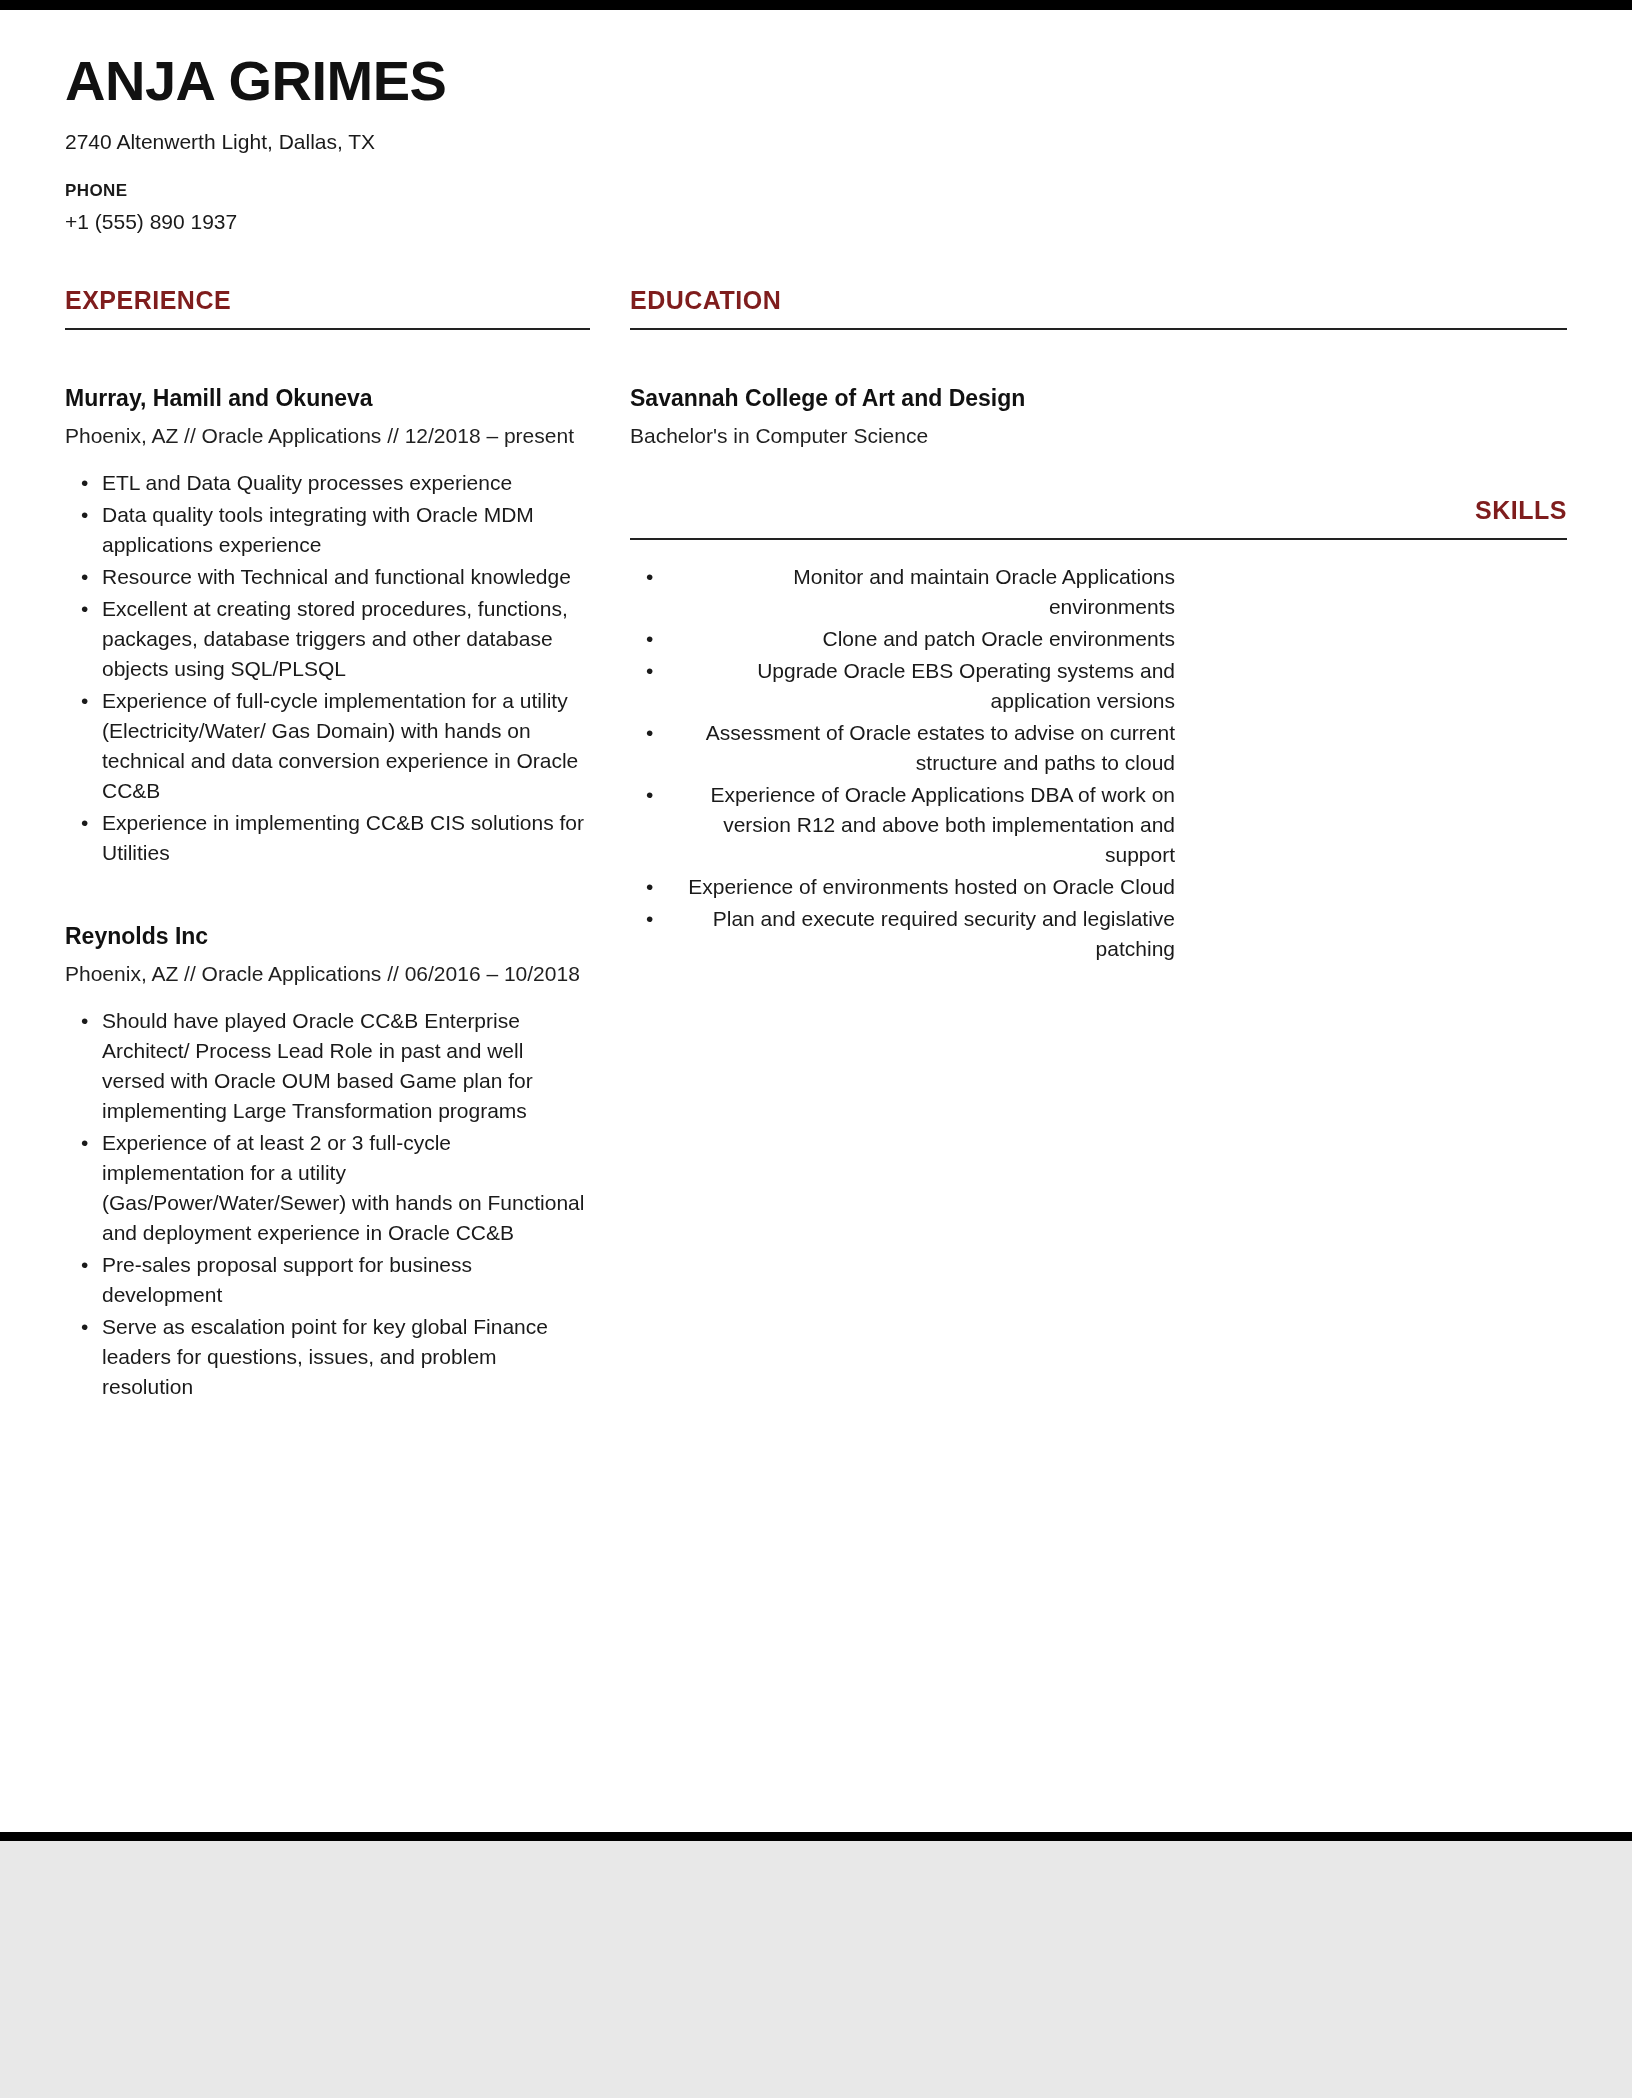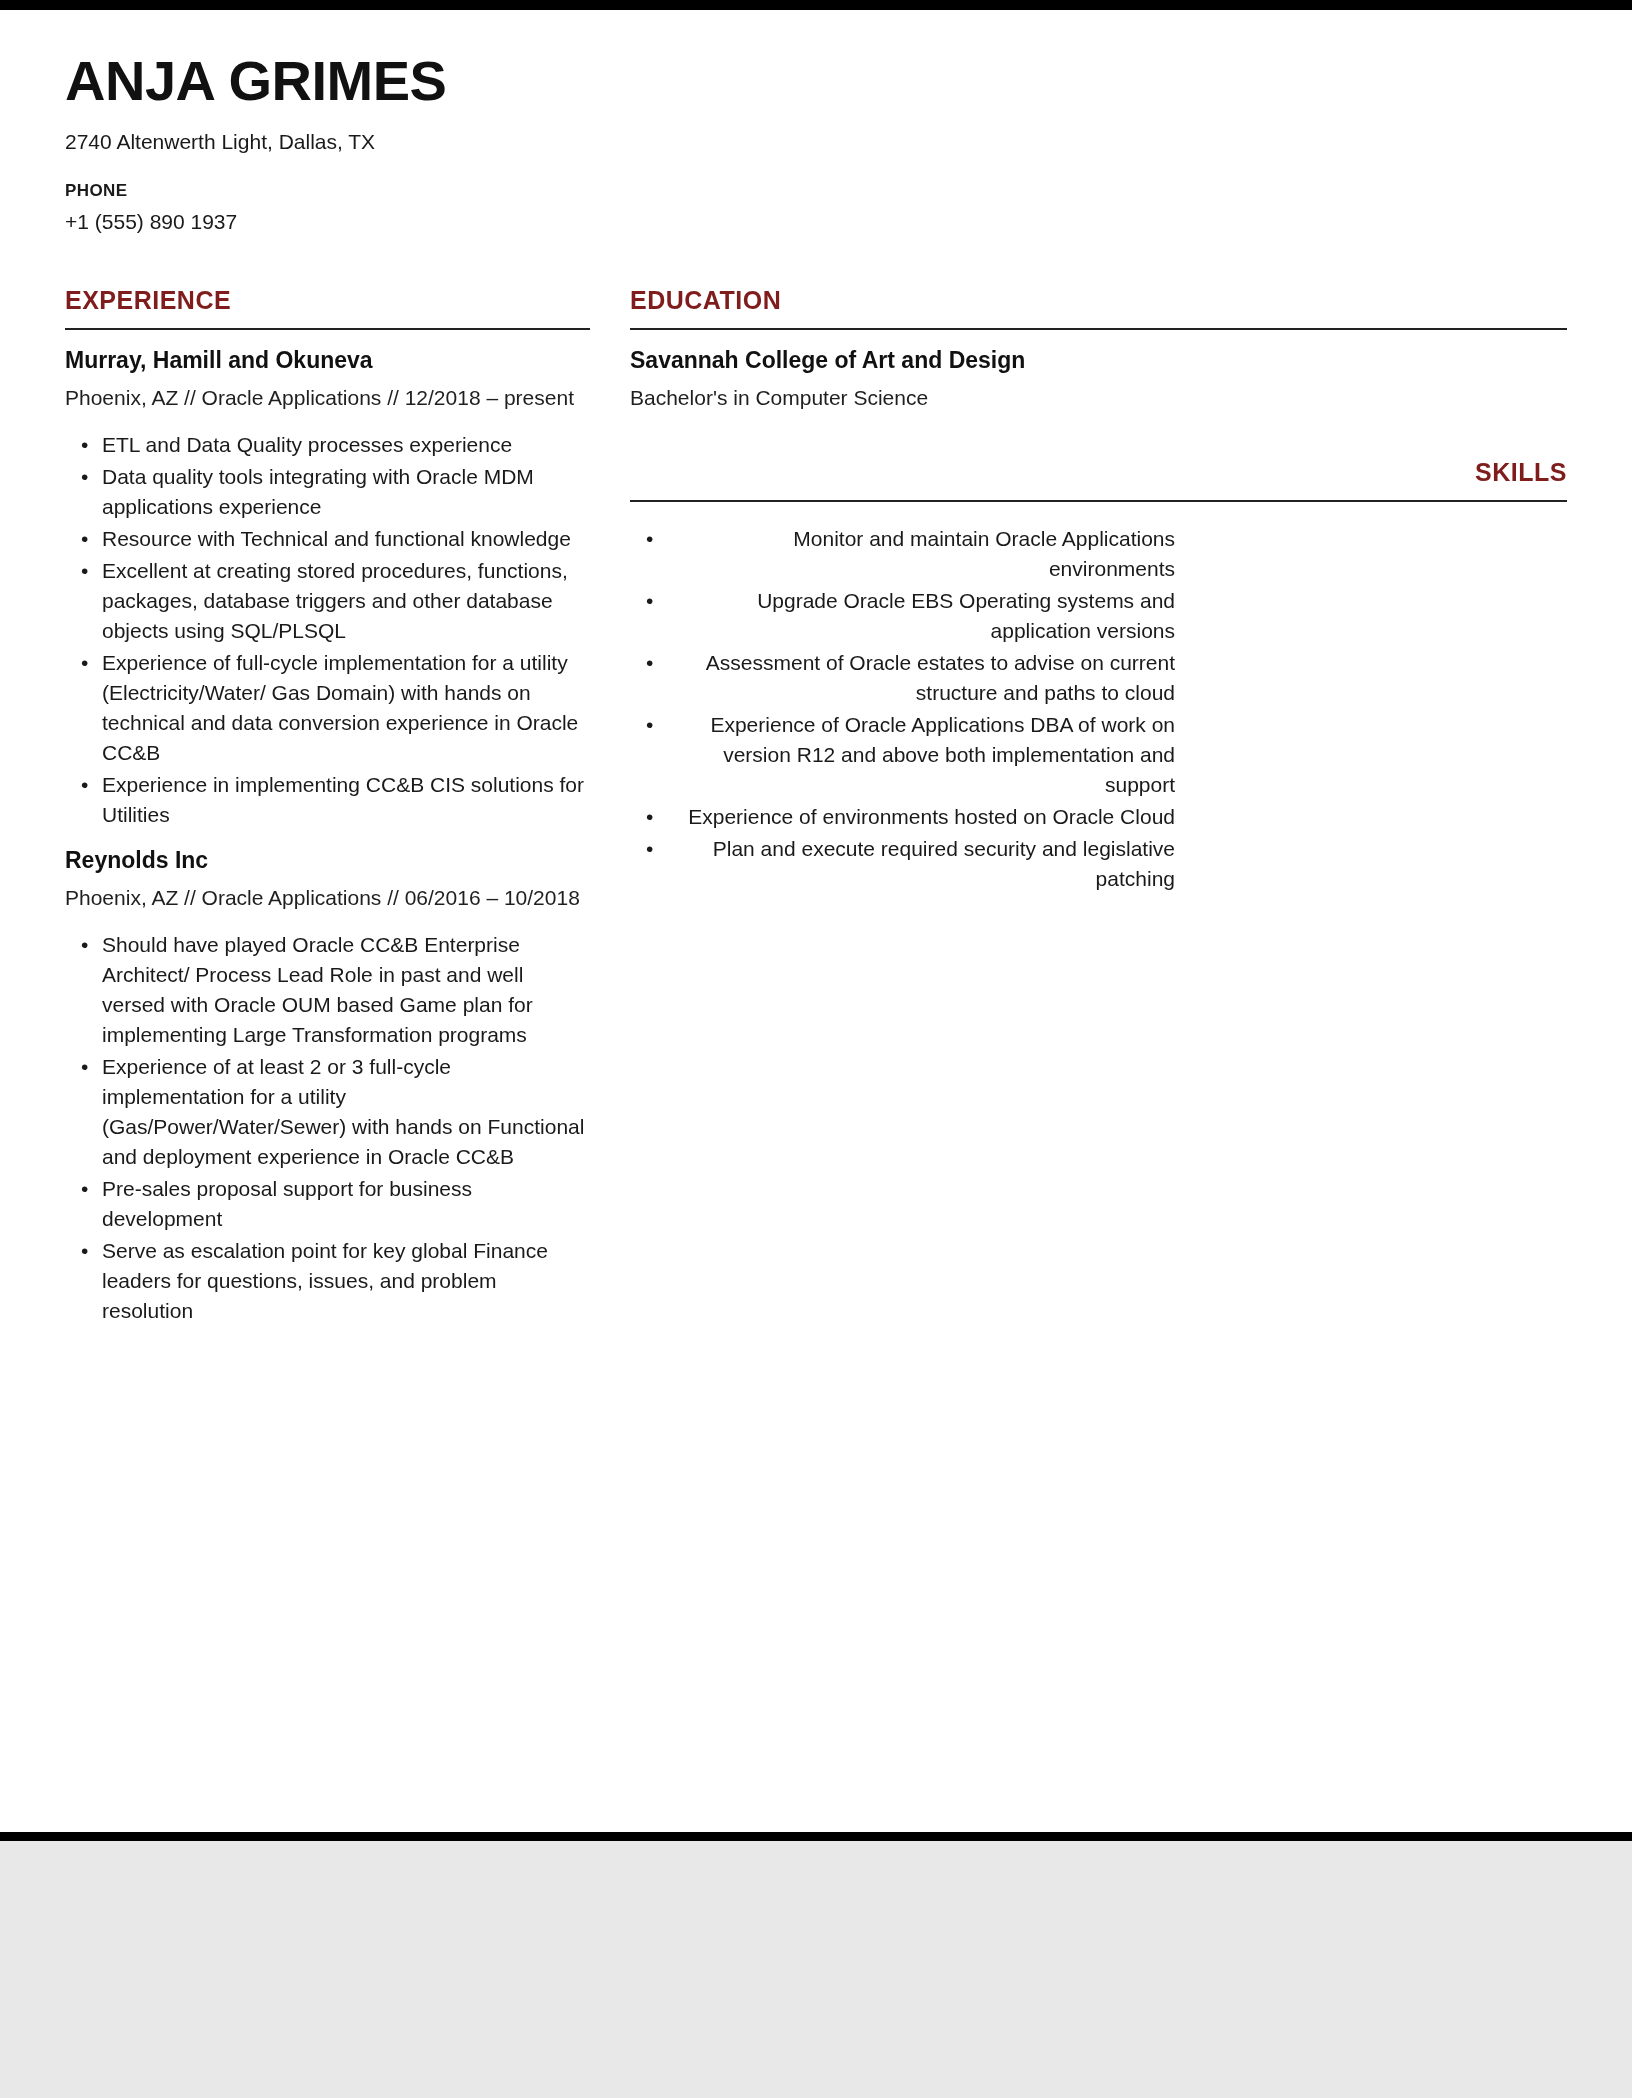--- a/index.html
+++ b/index.html
@@ -68,21 +68,21 @@
   }
   .section-title {
     font-size: 25px;
     font-weight: 600;
     letter-spacing: 0.5px;
     padding-bottom: 13px;
     border-bottom: 2px solid #222222;
     color: #7f1d1d;
   }
   .job, .edu-entry {
-    margin-top: 16px;
+    margin-top: 54px;
   }
   .company-name, .school-name {
     font-size: 23px;
     font-weight: 700;
     line-height: 1.25;
     color: #111111;
   }
   .meta-line {
     margin-top: 9px;
     font-size: 21px;
@@ -172,20 +172,21 @@
           <div class="edu-entry">
             <h3 class="school-name">Savannah College of Art and Design</h3>
             <div class="meta-line">Bachelor's in Computer Science</div>
           </div>
         </section>
 
         <section class="skills-section">
           <h2 class="section-title">SKILLS</h2>
           <ul class="bullet-list">
             <li>Monitor and maintain Oracle Applications environments</li>
+            <li>Clone and patch Oracle environments</li>
             <li>Upgrade Oracle EBS Operating systems and application versions</li>
             <li>Assessment of Oracle estates to advise on current structure and paths to cloud</li>
             <li>Experience of Oracle Applications DBA of work on version R12 and above both implementation and support</li>
             <li>Experience of environments hosted on Oracle Cloud</li>
             <li>Plan and execute required security and legislative patching</li>
           </ul>
         </section>
       </div>
 
     </div>

